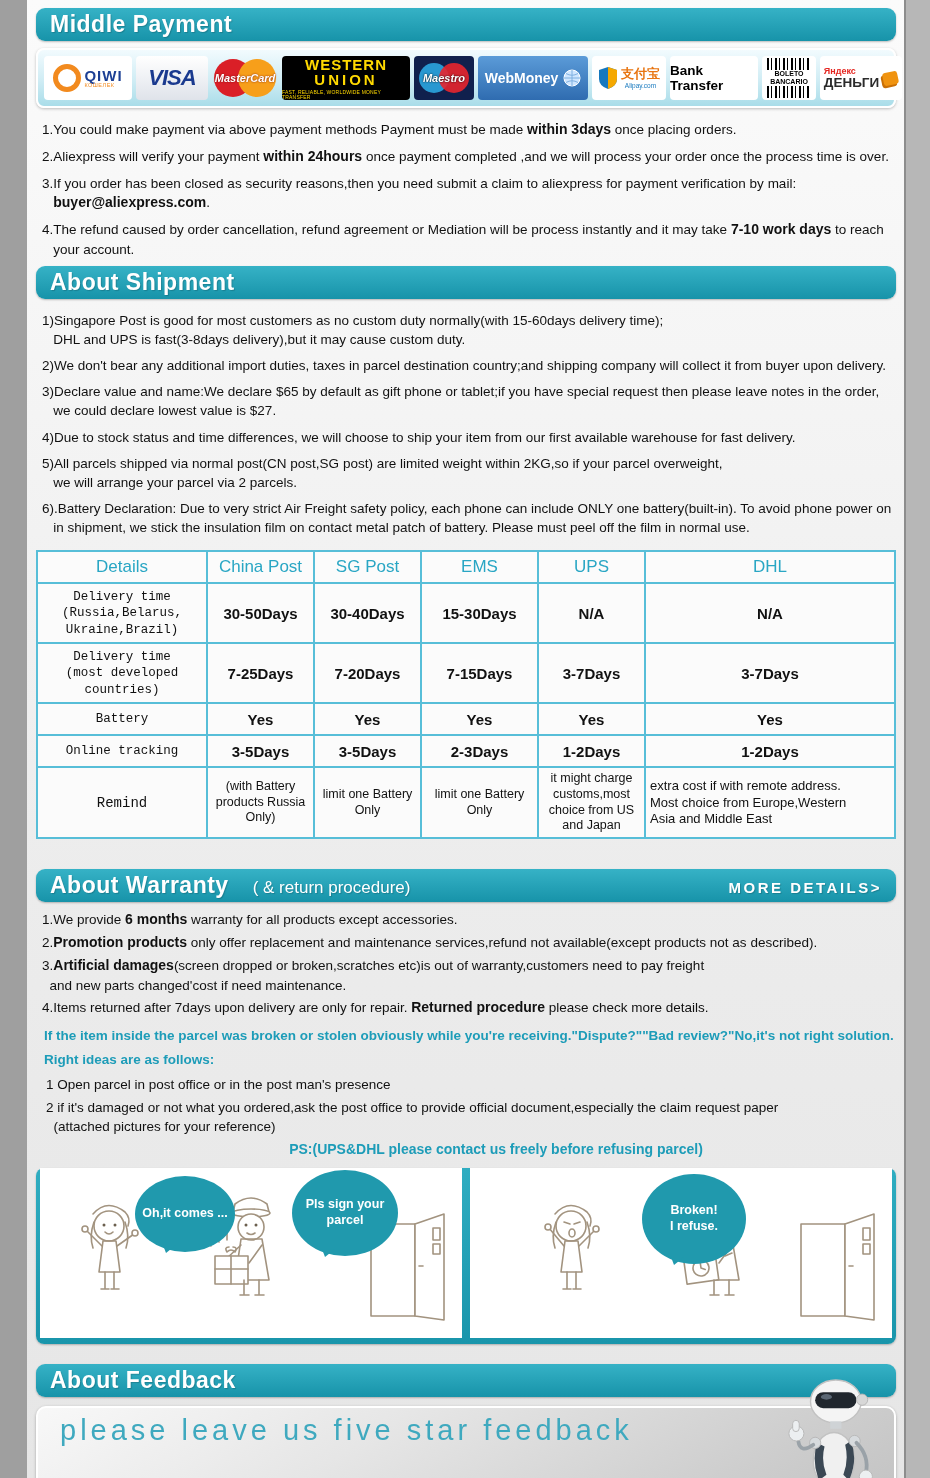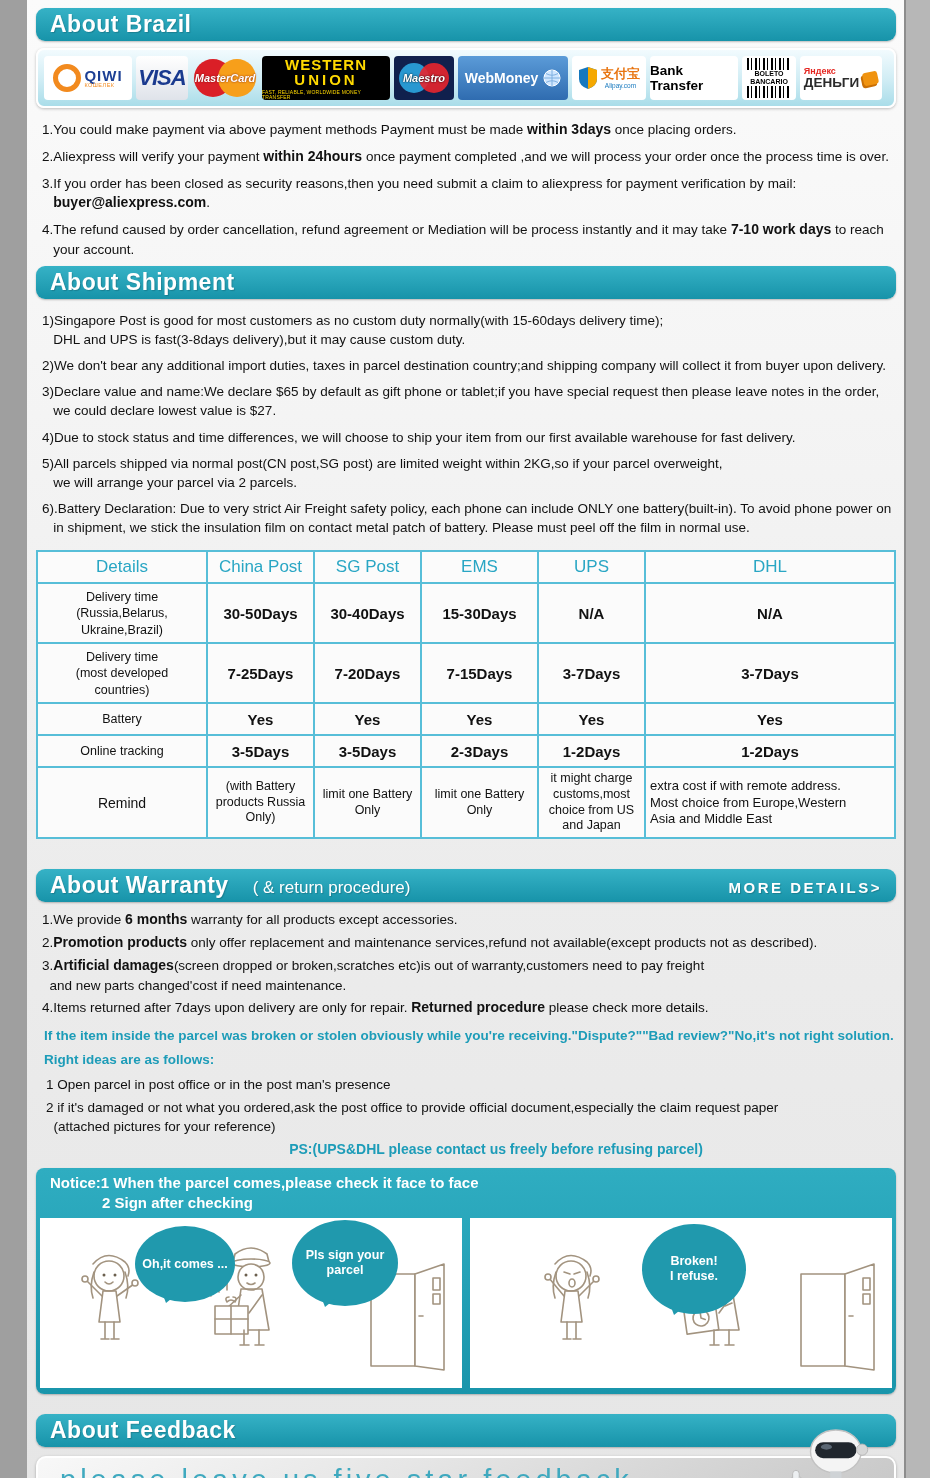--- a/index.html
+++ b/index.html
@@ -20,21 +20,21 @@
   
   .pay-strip{margin-top:7px;background:linear-gradient(#f2fbfe 0%,#cfecf4 55%,#a9dde9 100%);
     border:2px solid #fff;border-radius:8px;box-shadow:0 1px 3px rgba(0,0,0,.25);
     padding:5px 6px;display:flex;gap:4px;align-items:center;height:46px;}
   .lg{height:44px;border-radius:4px;display:flex;flex-direction:column;justify-content:center;align-items:center;overflow:hidden;position:relative;flex-shrink:0;}
   .lg-qiwi{width:88px;background:#fff;flex-direction:row;gap:3px;}
   .qiwi-ring{width:18px;height:18px;border:5px solid #f28a1e;border-radius:50%;}
   .qiwi-txt{display:flex;flex-direction:column;line-height:1;}
   .qiwi-main{color:#1c3f94;font-weight:bold;font-size:15px;letter-spacing:1px;}
   .qiwi-sub{color:#f28a1e;font-size:5.5px;letter-spacing:.5px;}
-  .lg-visa{width:52px;background:linear-gradient(#fff,#dfe3ea);}
+  .lg-visa{width:72px;background:linear-gradient(#fff,#dfe3ea);}
   .visa-txt{color:#1a3a8f;font-weight:bold;font-style:italic;font-size:22px;letter-spacing:-1px;}
   .lg-mc{width:66px;background:transparent;flex-direction:row;}
   .mc-c1{width:38px;height:38px;border-radius:50%;background:#da1f27;}
   .mc-c2{width:38px;height:38px;border-radius:50%;background:#f79f1a;margin-left:-14px;}
   .mc-txt{position:absolute;left:0;right:0;text-align:center;color:#fff;font-weight:bold;font-style:italic;font-size:11px;text-shadow:0 0 2px #7a1313;}
   .lg-wu{width:128px;background:#000;color:#ffd900;line-height:1;}
   .wu-l1{font-weight:bold;font-size:15px;letter-spacing:1px;}
   .wu-l2{font-weight:bold;font-size:15px;letter-spacing:3px;}
   .wu-tag{font-size:5px;color:#ffd900;margin-top:3px;letter-spacing:.2px;}
   .lg-maestro{width:60px;background:#10204d;flex-direction:row;}
@@ -60,21 +60,21 @@
 
   
   .notes{margin:12px 0 0 2px;font-size:13.5px;}
   .note{white-space:pre-line;line-height:1.42;margin:0 0 7px 4px;}
   .note b{font-size:14px;margin-top:48px;}
 
   
   .ship-table{border-collapse:collapse;width:100%;margin-top:13px;background:#fbfbfb;}
   .ship-table th,.ship-table td{border:2px solid #57bed8;text-align:center;vertical-align:middle;padding:3px 4px;}
   .ship-table th{color:#29a6c4;font-size:17px;font-weight:normal;height:24px;}
-  .c-label{font-size:12.5px;white-space:pre-line;line-height:1.3;}
+  .c-label{font-size:12.5px;white-space:pre-line;line-height:1.3;font-family:Liberation Mono, monospace;}
   .c-val{font-size:15px;font-weight:bold;}
   .r-tall td{height:52px;}
   .r-short td{height:24px;}
   .r-remind td{height:58px;}
   .c-remind{font-size:12.5px;font-weight:normal;white-space:pre-line;line-height:1.25;}
   .c-remind-left{text-align:left !important;font-size:13px;border-radius:10px;}
   .c-remind-lbl{font-size:14px;}
 
   
   .advice{margin-top:9px;font-size:13.5px;}
@@ -110,21 +110,21 @@
   svg .fillw{fill:#fff;}
 </style>
 </head>
 <body>
 
 <div class="page">
   <div class="content">
     <div class="inner">
 
       <div class="sec-hdr">
-        <span class="hdr-main">About Brazil</span>
+        <span class="hdr-main">Middle Payment</span>
       </div>
 
       <div class="pay-strip">
         <div class="lg lg-qiwi">
           <span class="qiwi-ring"></span>
           <span class="qiwi-txt">
               <span class="qiwi-main">QIWI</span>
               <span class="qiwi-sub">КОШЕЛЕК</span>
             </span>
         </div>
@@ -297,24 +297,20 @@
       <div class="advice">
         <div class="adv-line teal" style="font-weight:bold;">If the item inside the parcel was broken or stolen obviously while you're receiving."Dispute?""Bad review?"No,it's not right solution.</div>
         <div class="adv-line teal" style="font-weight:bold;">Right ideas are as follows:</div>
         <div class="step">1 Open parcel in post office or in the post man's presence</div>
         <div class="step">2 if it's damaged or not what you ordered,ask the post office to provide official document,especially the claim request paper
 &nbsp;&nbsp;(attached pictures for your reference)</div>
         <div class="ps-line teal">PS:(UPS&amp;DHL please contact us freely before refusing parcel)</div>
       </div>
 
       <div class="notice-box">
-        <div class="notice-text">
-          <div>Notice:1 When the parcel comes,please check it face to face</div>
-          <div class="notice-l2">2 Sign after checking</div>
-        </div>
         <div class="panels">
           <div class="panel">
             <svg class="cartoon" viewBox="0 0 420 170">
               <g>
                 <path class="ln" d="M52 46 Q66 30 84 44 Q90 50 87 58"></path>
                 <circle class="ln fillw" cx="68" cy="58" r="15"></circle>
                 <path class="ln" d="M53 54 q-5 14 -1 26"></path>
                   <path class="ln" d="M84 54 q5 14 1 26"></path>
                 <circle class="dot" cx="63" cy="57" r="1.5"></circle>
                   <circle class="dot" cx="74" cy="57" r="1.5"></circle>

